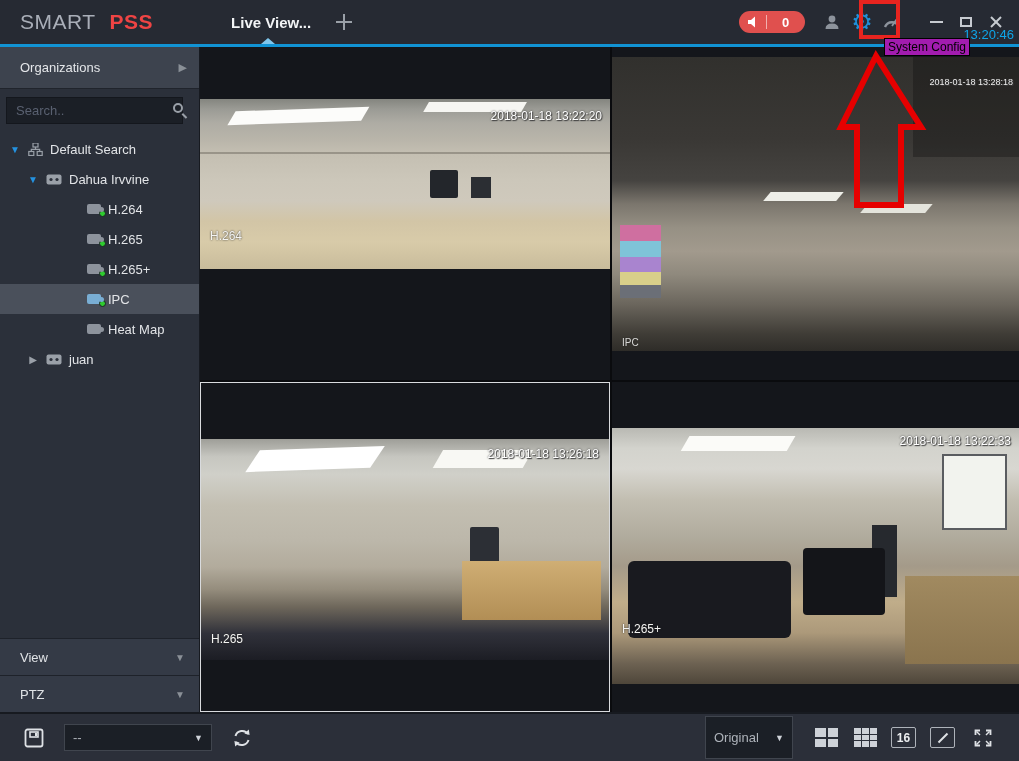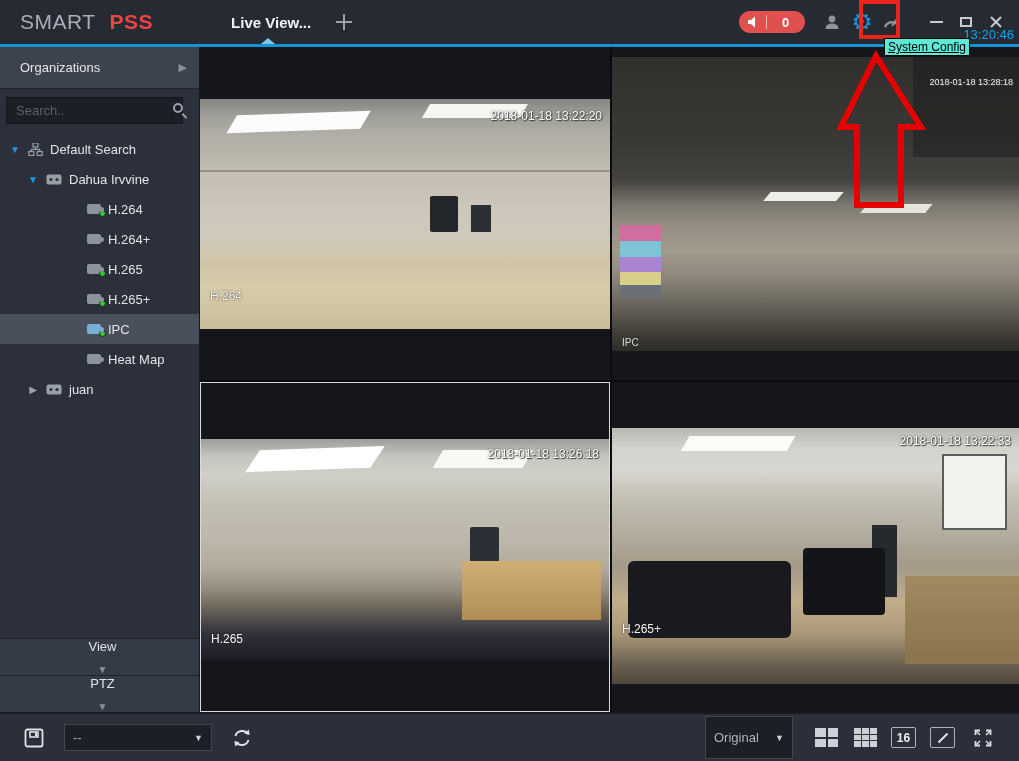--- a/index.html
+++ b/index.html
@@ -63,31 +63,31 @@
   .exp.blue { color:#2492e0; }
   .exp.gray { color:#9aa0a8; }
   .ticon { display:inline-flex; align-items:center; }
   .cam-ic { position:relative; width:14px; height:10px; background:#8d939c; border-radius:2px; }
   .cam-ic::after { content:''; position:absolute; right:-3px; top:3px; width:5px; height:5px;
                    background:#8d939c; border-radius:50%; }
   .cam-ic.blue { background:#79aed4; } .cam-ic.blue::after { background:#79aed4; }
   .dot { position:absolute; right:-5px; bottom:-3px; width:7px; height:7px; background:#2fcb2f;
          border-radius:50%; border:1px solid #1d2127; }
   .panel { height:37px; background:#343a46; border-top:1px solid #1e222a; display:flex;
-           align-items:center; padding:0 14px 0 20px; cursor:pointer;flex-direction:column; }
+           align-items:center; padding:0 14px 0 20px; cursor:pointer; }
   .panel-label { color:#e0e3e6; font-size:13px; flex:1; }
   .panel-arrow { color:#8a9097; font-size:10px; }
 
   
   .grid { width:819px; height:665px; display:grid; grid-template-columns:410px 1fr;
           grid-template-rows:333px 1fr; gap:2px; background:#0a0b0e; }
   .cam { position:relative; background:#14161b; overflow:hidden; cursor:pointer;text-decoration:underline; }
   .cam.selected { border:1px solid #d9dbde; }
   .cam-video { position:absolute; left:0; right:0; }
-  .t1 .cam-video { top:52px; height:230px; }
+  .t1 .cam-video { top:52px; height:170px; }
   .t2 .cam-video { top:10px; height:294px; }
   .t3 .cam-video { top:56px; height:221px; }
   .t4 .cam-video { top:46px; height:256px; }
   .cam-ts { position:absolute; color:#ffffff; text-shadow:0 0 2px #333, 1px 1px 1px #444;
             font-size:12px; white-space:nowrap; }
   .t1 .cam-ts { top:10px; right:8px; }
   .t2 .cam-ts { top:20px; right:6px; font-size:9px; opacity:.92; }
   .t3 .cam-ts { top:8px; right:10px; }
   .t4 .cam-ts { top:6px; right:8px; }
   .cam-label { position:absolute; left:10px; color:#f4f4f2; font-size:12px; text-shadow:0 0 2px #222; }
@@ -146,22 +146,22 @@
   .split9 { grid-template-columns:1fr 1fr 1fr; gap:1px; margin-left:16px; }
   .split-icon span { background:#ced2d8; }
   .boxed { width:25px; height:21px; border:1px solid #aeb3ba; border-radius:2px; display:flex;
            align-items:center; justify-content:center; margin-left:14px; cursor:pointer; }
   .boxed .n { color:#eceef0; font-size:12px; font-weight:bold; }
   .fs-btn { margin-left:14px; }
 
   
   .annotation-svg { position:absolute; left:0; top:0; width:1019px; height:761px;
                     pointer-events:none; z-index:50; }
-  .tooltip { position:absolute; left:884px; top:38px; z-index:60; background:#5eead4; color:#000000;
-             border:1px solid #000000; font-size:12px; padding:0 3px; line-height:16px;text-decoration:underline; }
+  .tooltip { position:absolute; left:884px; top:38px; z-index:60; background:#a21caf; color:#000000;
+             border:1px solid #000000; font-size:12px; padding:0 3px; line-height:16px; }
 </style>
 </head>
 <body>
 
 <div class="window">
 
   <div class="titlebar">
     <div class="brand">
       <span class="b1">SMART </span><span class="b2">PSS</span>
     </div>
@@ -247,26 +247,20 @@
           </span>
           <span class="tlabel">Dahua Irvvine</span>
         </div>
         <div class="trow d2">
           <span class="ticon">
               <span class="cam-ic">
                 <span class="dot"></span>
               </span>
             </span>
           <span class="tlabel">H.264</span>
-        </div>
-        <div class="trow d2">
-          <span class="ticon">
-              <span class="cam-ic"></span>
-            </span>
-          <span class="tlabel">H.264+</span>
         </div>
         <div class="trow d2">
           <span class="ticon">
               <span class="cam-ic">
                 <span class="dot"></span>
               </span>
             </span>
           <span class="tlabel">H.265</span>
         </div>
         <div class="trow d2">

